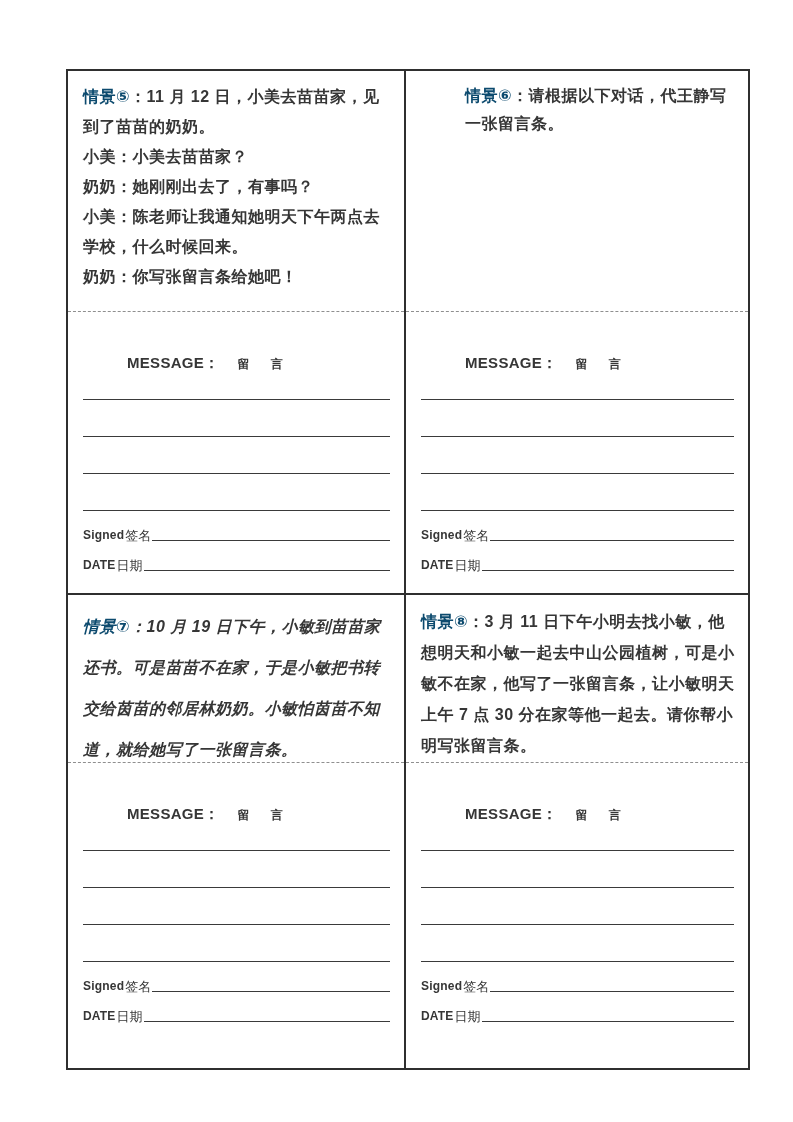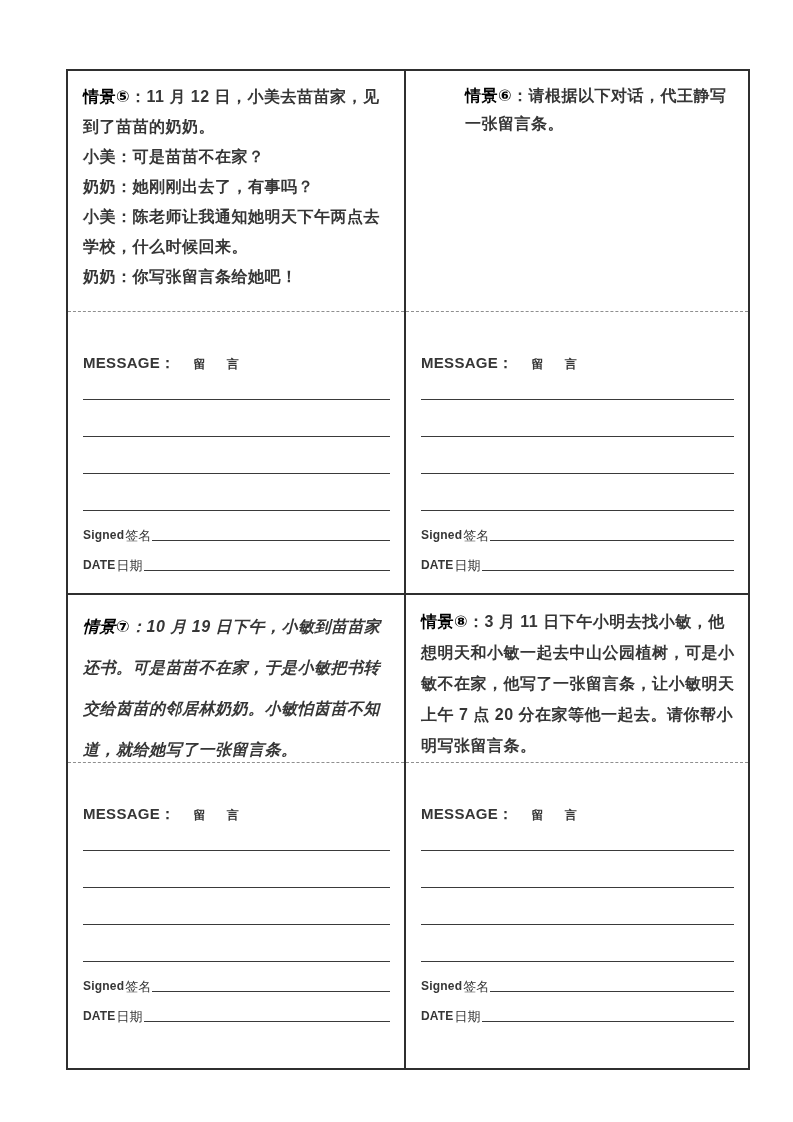--- a/index.html
+++ b/index.html
@@ -36,21 +36,21 @@
     font-weight: bold;
     font-size: 16px;
     letter-spacing: 0.5px;
   }
   .row-top .scenario    { height: 240px; }
   .row-bottom .scenario { height: 167px; }
   .lh30 { line-height: 30px; }
   .lh28 { line-height: 28px; margin-left: 44px; }
   .lh41 { line-height: 41px; font-style: italic; }
   .lh31 { line-height: 31px; }
-  .tag { color: #000000; }
+  .tag { color: #0c4a6e; }
   .colon { color: #363636; }
   .intro { color: #363636; }
   .dlg-line { white-space: pre-wrap; }
 
   .dashed-divider {
     flex: 0 0 auto;
     height: 0;
     border-top: 1px dashed #8f8f8f;
     margin: 0;
   }
@@ -61,20 +61,21 @@
     padding: 0 14px 0 15px;
     display: flex;
     flex-direction: column;
   }
   .msg-head {
     margin-top: 42px;
     font-weight: bold;
     display: flex;
     align-items: baseline;
     gap: 18px;
+    margin-left: 44px;
   }
   .msg-en { font-size: 15px; letter-spacing: 0.3px; }
   .msg-zh { font-size: 12px; letter-spacing: 9px; }
   .write-line {
     height: 0;
     border-bottom: 1px solid #3a3a3a;
     margin-top: 36px;
   }
   .write-line.first { margin-top: 26px; }
   .sig-row {
@@ -97,21 +98,21 @@
 </head>
 <body>
 
 <div class="page">
   <div class="sheet">
 
     <section class="cell row-top col-left">
       <div class="scenario lh30">
         <p><span class="tag">情景⑤</span><span class="colon">：</span><span class="intro">11 月 12 日，小美去苗苗家，见到了苗苗的奶奶。</span></p>
         <div class="dialogue">
-            <div class="dlg-line">小美：可是苗苗不在家？</div>
+            <div class="dlg-line">小美：小美去苗苗家？</div>
             <div class="dlg-line">奶奶：她刚刚出去了，有事吗？</div>
             <div class="dlg-line">小美：陈老师让我通知她明天下午两点去学校，什么时候回来。</div>
             <div class="dlg-line">奶奶：你写张留言条给她吧！</div>
           </div>
       </div>
       <div class="dashed-divider"></div>
       <div class="message">
         <div class="msg-head">
           <span class="msg-en">MESSAGE：</span>
             <span class="msg-zh">留 言</span>
@@ -183,21 +184,21 @@
         <div class="sig-row date">
           <span class="sig-en">DATE</span>
             <span class="sig-zh">日期</span>
             <span class="fill-line"></span>
         </div>
       </div>
     </section>
 
     <section class="cell row-bottom">
       <div class="scenario lh31">
-        <p><span class="tag">情景⑧</span><span class="colon">：</span><span class="intro">3 月 11 日下午小明去找小敏，他想明天和小敏一起去中山公园植树，可是小敏不在家，他写了一张留言条，让小敏明天上午 7 点 20 分在家等他一起去。请你帮小明写张留言条。</span></p>
+        <p><span class="tag">情景⑧</span><span class="colon">：</span><span class="intro">3 月 11 日下午小明去找小敏，他想明天和小敏一起去中山公园植树，可是小敏不在家，他写了一张留言条，让小敏明天上午 7 点 30 分在家等他一起去。请你帮小明写张留言条。</span></p>
         <div class="dialogue"></div>
       </div>
       <div class="dashed-divider"></div>
       <div class="message">
         <div class="msg-head">
           <span class="msg-en">MESSAGE：</span>
             <span class="msg-zh">留 言</span>
         </div>
         <div class="write-line first"></div>
         <div class="write-line"></div>

